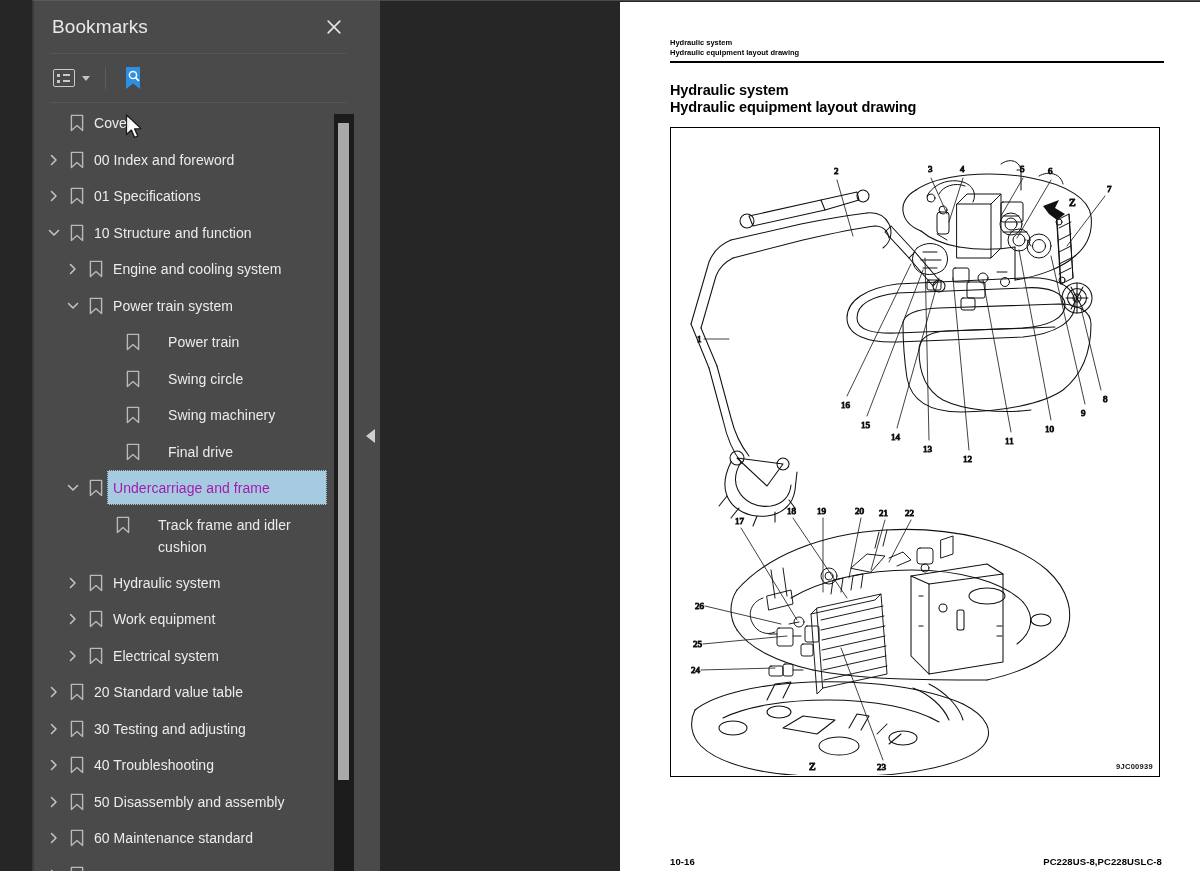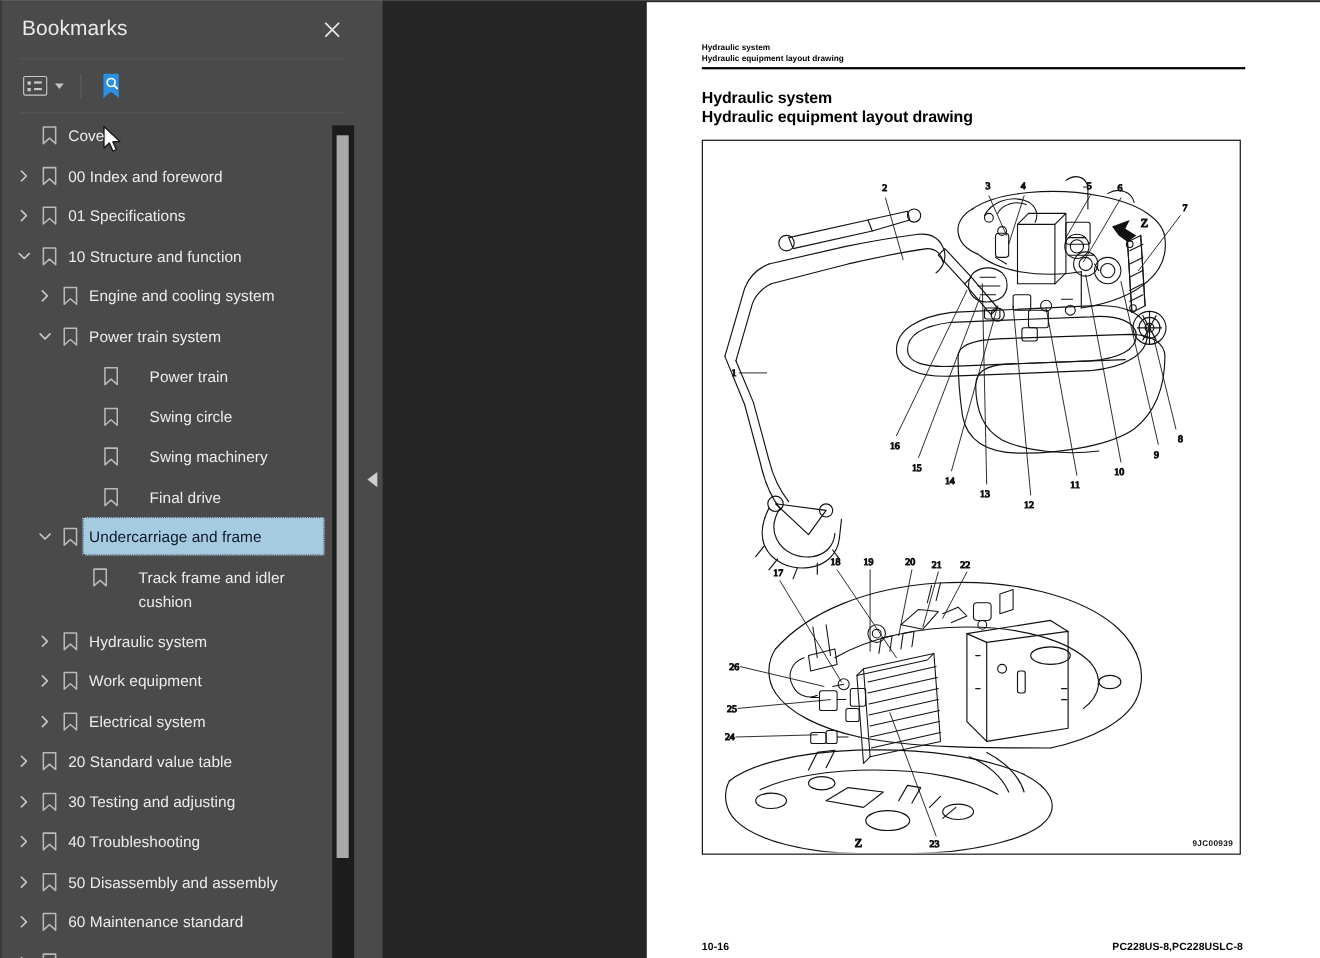--- a/index.html
+++ b/index.html
@@ -25,20 +25,21 @@
   .bm-panel {
     position: relative;
     width: 330px;
     height: 871px;
     background: #4a4a4a;
     border-left: 2px solid #3a3a3a;
     border-top: 1px solid #5a5a5a;
     box-sizing: border-box;
     flex: 0 0 330px;
     overflow: hidden;
+    margin-left: 32px;
   }
   .bm-header {
     height: 52px;
     display: flex;
     align-items: center;
     padding: 0 14px 0 18px;
     box-sizing: border-box;
   }
   .bm-title {
     font-size: 19px;
@@ -162,21 +163,21 @@
   .bm-label {
     font-size: 14px;
     color: #ececec;
     line-height: 22px;
     padding: 7px 6px 6px 6px;
     white-space: normal;
     letter-spacing: 0.05px;
   }
   .bm-row.selected .bm-label {
     background: #a6cbe0;
-    color: #0f172a;
+    color: #a21caf;
     outline: 1px dotted #4a4a4a;
     outline-offset: -1px;
     padding-right: 0;
     width: 220px;
     box-sizing: border-box;
   }
   .bm-row.wrap { min-height: 58px; padding-left: 36px; }
   .bm-row.wrap .bm-label { width: 180px; }
 
   

